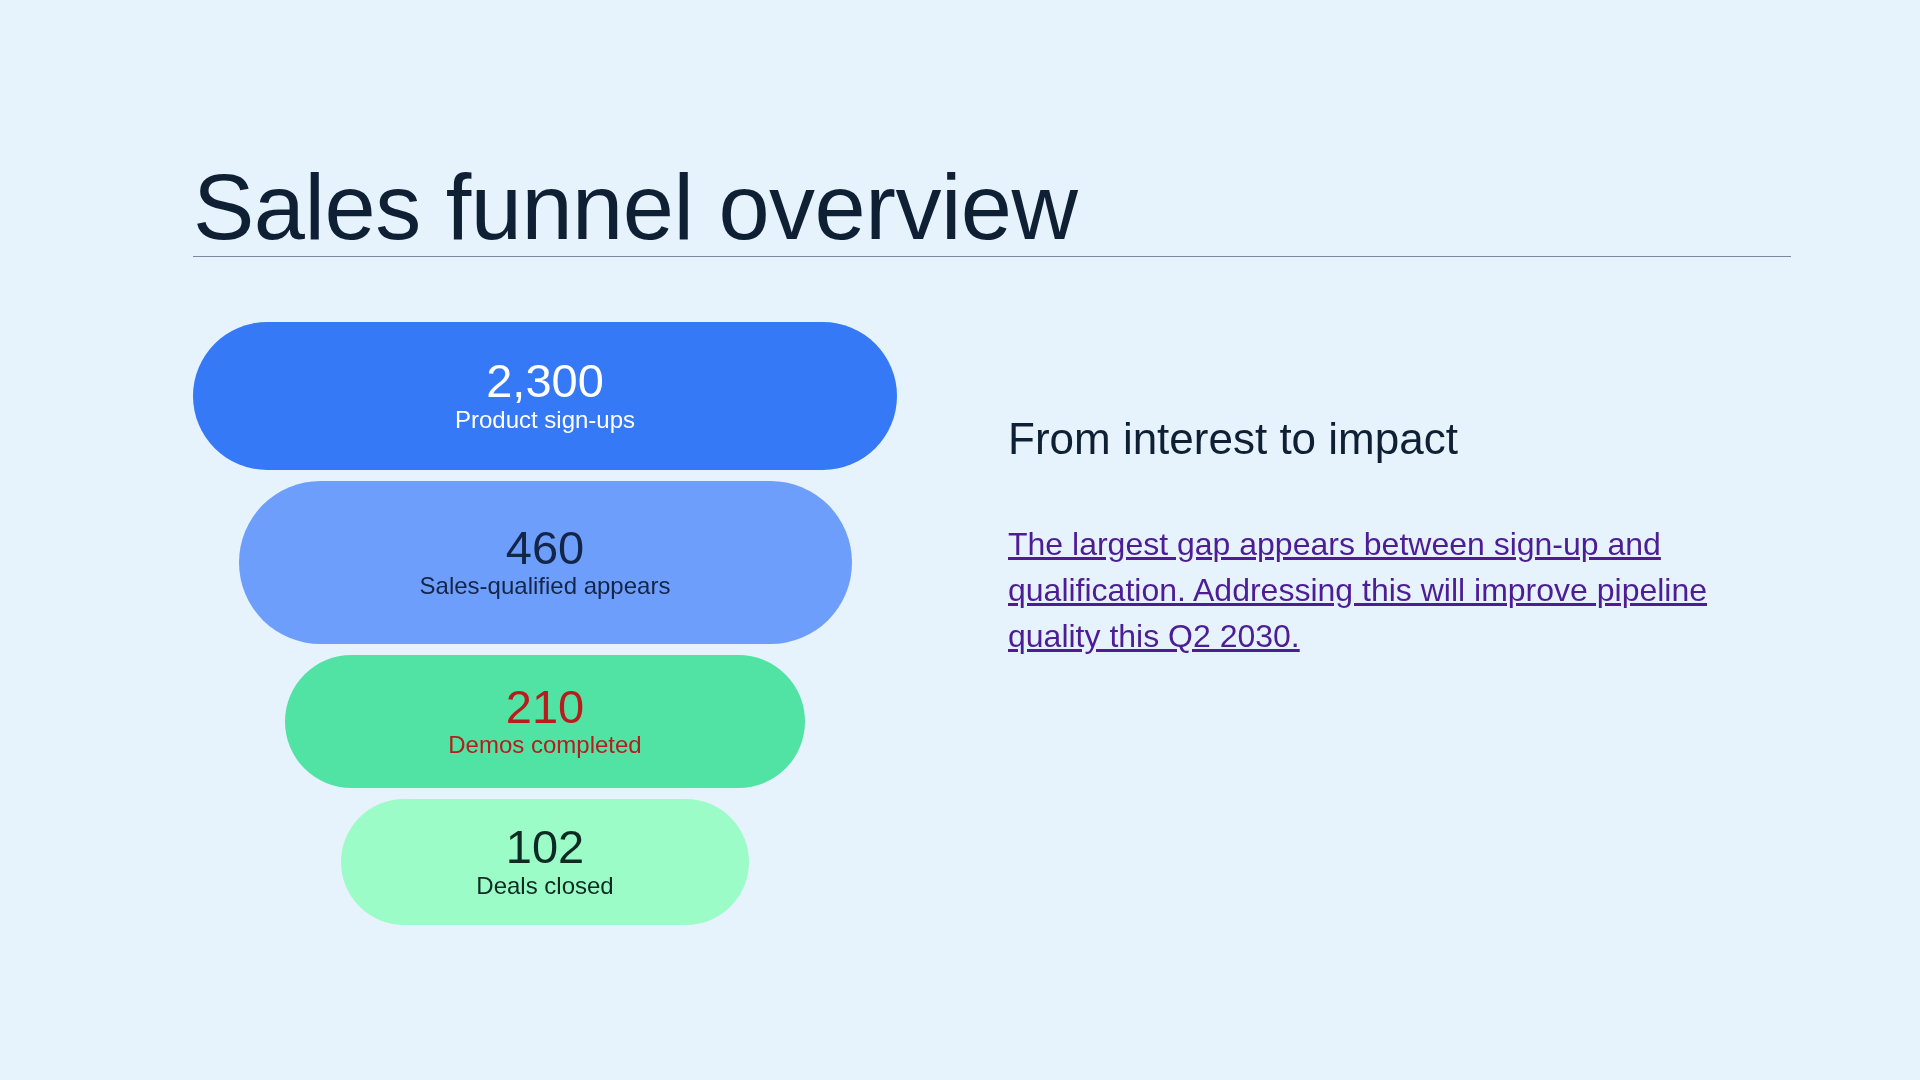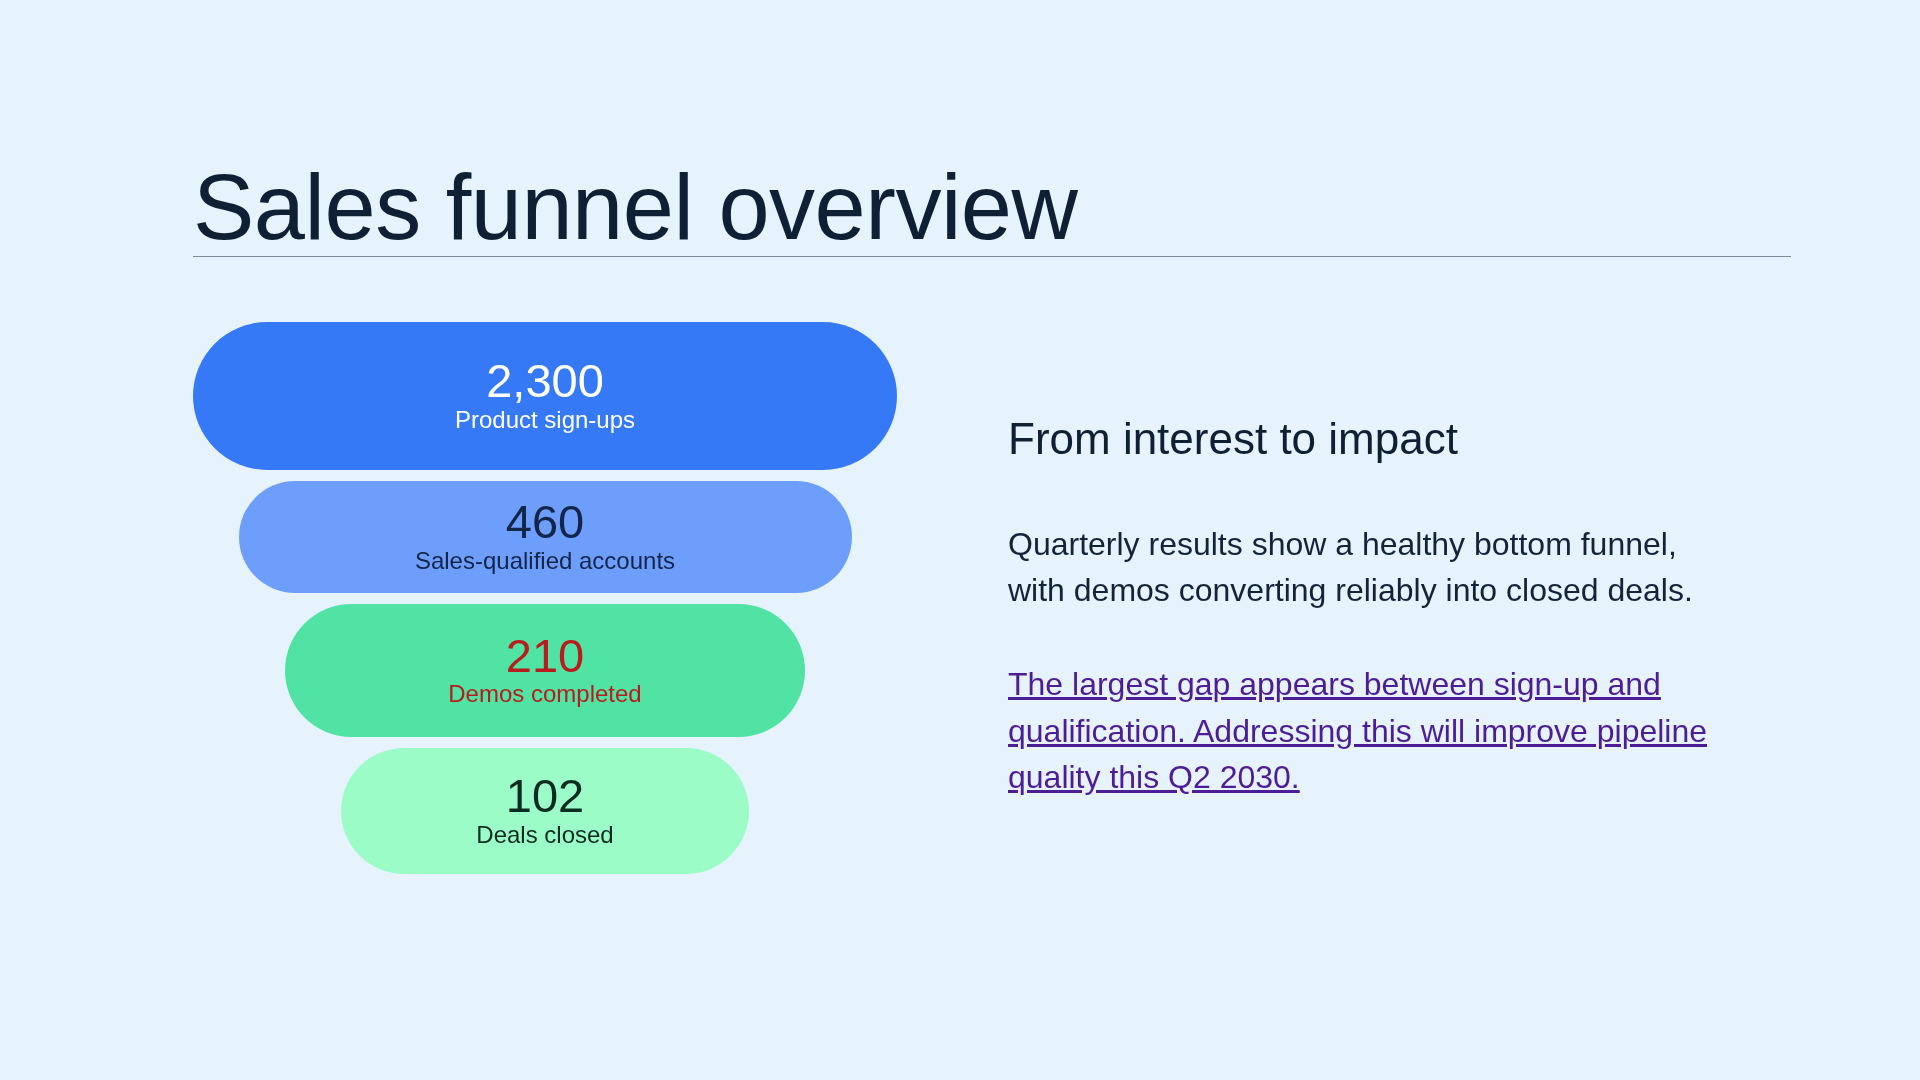--- a/index.html
+++ b/index.html
@@ -118,36 +118,35 @@
 
   <div class="title-divider" style="background: rgb(124, 139, 155);"></div>
 
   <div class="funnel">
 
     <div class="funnel-bar" style="width: 704px; height: 148px; background: rgb(53, 121, 246); color: rgb(255, 255, 255);">
       <div class="funnel-value">2,300</div>
       <div class="funnel-label">Product sign-ups</div>
     </div>
 
-    <div class="funnel-bar" style="width: 613px; height: 112px; background: rgb(109, 158, 251); color: rgb(19, 37, 72);">
+    <div class="funnel-bar" style="width: 613px; height: 163px; background: rgb(109, 158, 251); color: rgb(19, 37, 72);">
       <div class="funnel-value">460</div>
-      <div class="funnel-label">Sales-qualified accounts</div>
+      <div class="funnel-label">Sales-qualified appears</div>
     </div>
 
     <div class="funnel-bar" style="width: 520px; height: 133px; background: rgb(80, 227, 164); color: #b91c1c;">
       <div class="funnel-value">210</div>
       <div class="funnel-label">Demos completed</div>
     </div>
 
     <div class="funnel-bar" style="width: 408px; height: 126px; background: rgb(155, 252, 200); color: rgb(13, 43, 34);">
       <div class="funnel-value">102</div>
       <div class="funnel-label">Deals closed</div>
     </div>
 
   </div>
 
   <div class="notes">
     <h2 class="notes-heading" style="color: rgb(15, 32, 53);">From interest to impact</h2>
-    <p class="notes-paragraph" style="color: rgb(19, 35, 58);">Quarterly results show a healthy bottom funnel, with demos converting reliably into closed deals.</p>
     <p class="notes-paragraph" style="color: #4c1d95; text-decoration: underline;">The largest gap appears between sign-up and qualification. Addressing this will improve pipeline quality this Q2 2030.</p>
   </div>
 
 </div>
 
 </body></html>

